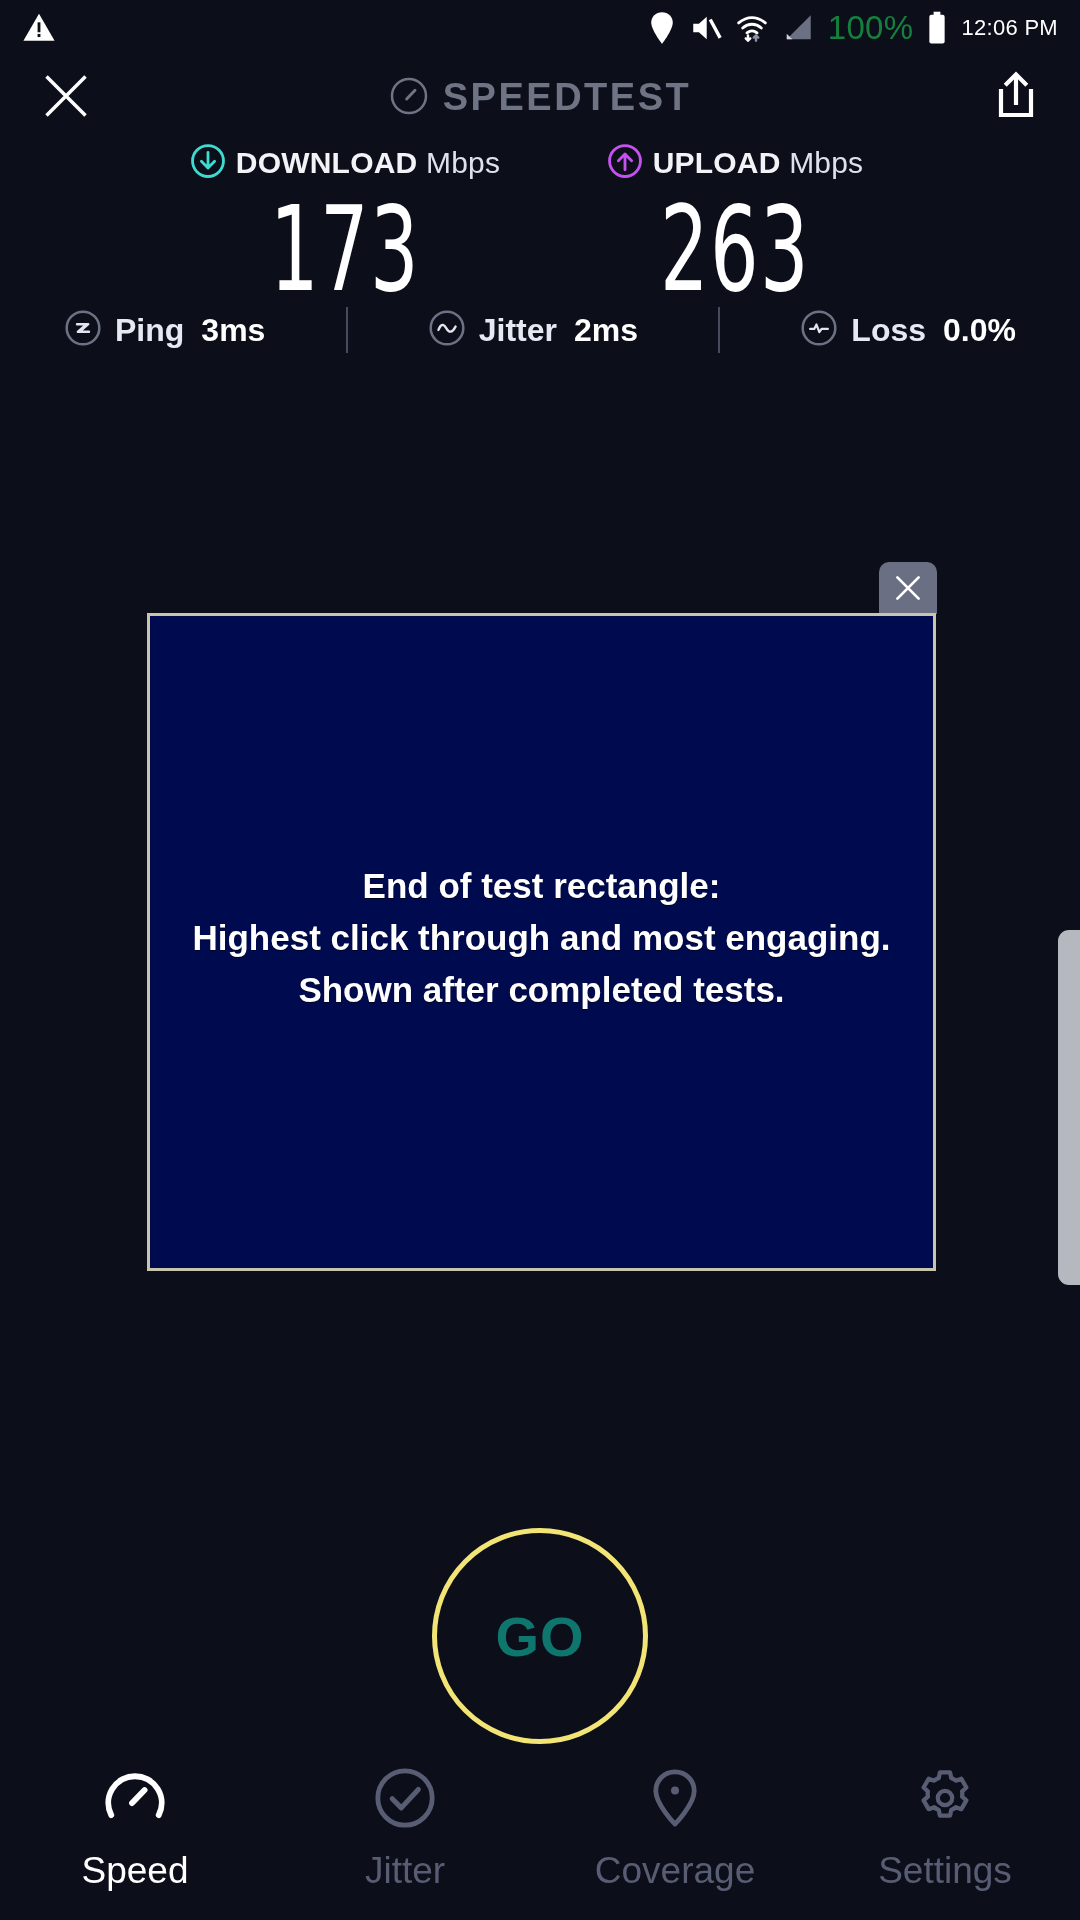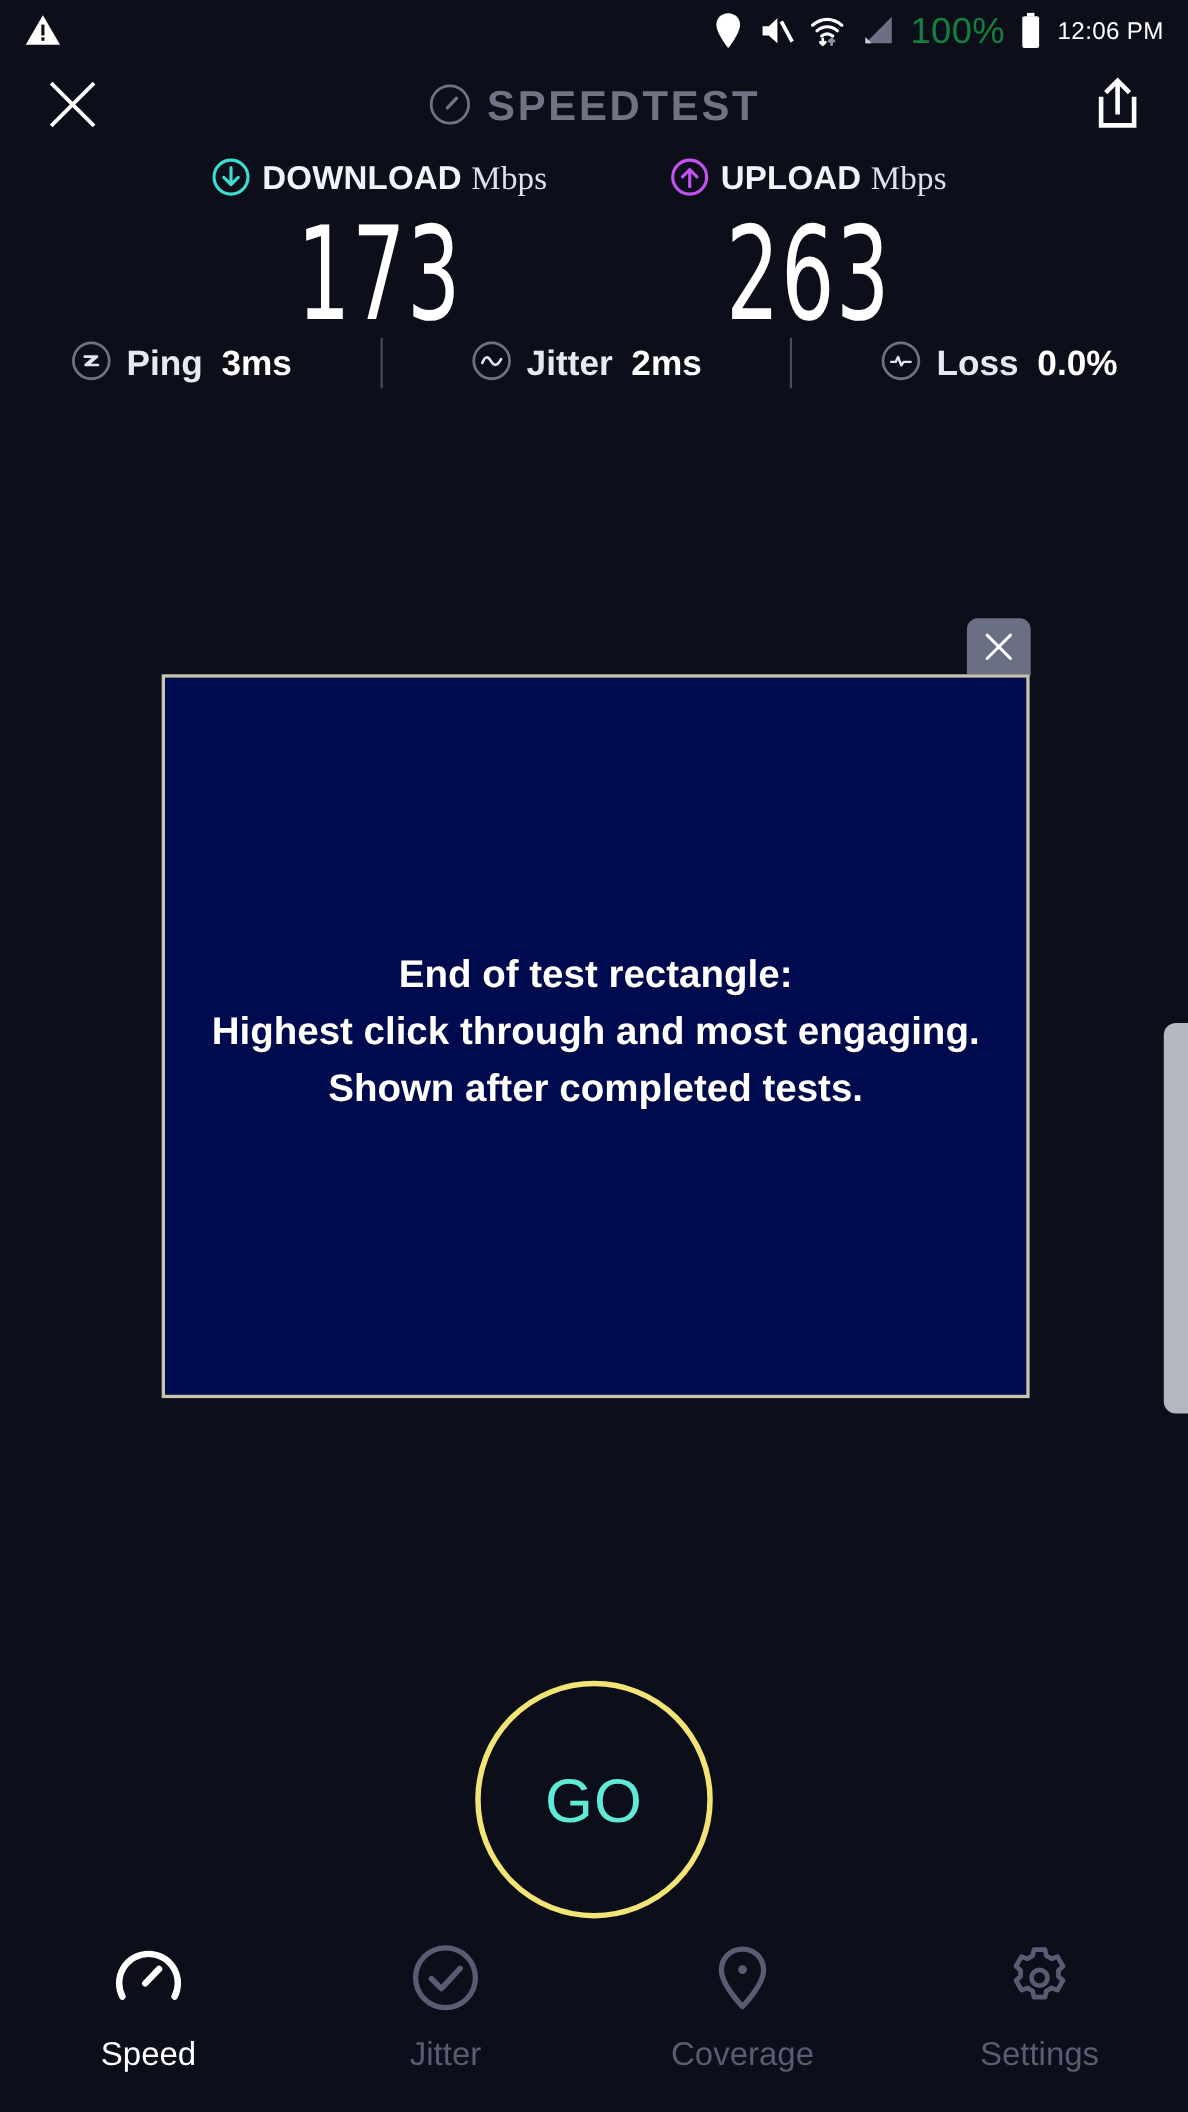--- a/index.html
+++ b/index.html
@@ -50,21 +50,21 @@
   }
   .metric{ width:380px; text-align:center; }
   .metric.dl{ margin-right:10px; }
   .metric-label{
     display:flex; align-items:center; justify-content:center; gap:10px;
     height:46px;
   }
   .metric-label .lt{
     color:#f2f3f7; font-size:30px; font-weight:bold; letter-spacing:0.2px;
   }
-  .metric-label .lt .unit{ font-weight:normal; color:#dfe2ec;font-family:Liberation Serif, serif; }
+  .metric-label .lt .unit{ font-weight:normal; color:#dfe2ec; }
   .metric-value{
     color:#ffffff; font-size:118px; line-height:1.0;
     font-family:"DejaVu Sans Condensed","Liberation Sans", sans-serif;
     font-weight:300;
     transform:scaleX(0.72); transform-origin:center top;
     letter-spacing:2px;
     margin-top:4px;
   }
 
   
@@ -112,33 +112,33 @@
   }
 
   
   .go{
     position:absolute; left:432px; top:1528px; width:216px; height:216px;
     border:5px solid #f2e475; border-radius:50%;
     display:flex; align-items:center; justify-content:center;
     cursor:pointer;
   }
   .go .label{
-    color:#5eead4; font-size:56px; font-weight:normal; letter-spacing:1px;
+    color:#0f766e; font-size:56px; font-weight:bold; letter-spacing:1px;
   }
 
   
   .navbar{
     position:absolute; left:0; bottom:0; width:1080px; height:160px;
     display:flex; align-items:flex-start; padding-top:6px;
   }
   .nav-item{
     flex:1 1 0; display:flex; flex-direction:column; align-items:center;
     gap:16px; cursor:pointer;
   }
-  .nav-item .nav-label{ font-size:30px; }
+  .nav-item .nav-label{ font-size:37px; }
   .nav-item.active .nav-label{ color:#ffffff; }
   .nav-item.inactive .nav-label{ color:#585d73; }
 </style>
 </head>
 <body>
 
 <div id="app">
 
   <div class="statusbar">
     <div class="sb-left">

